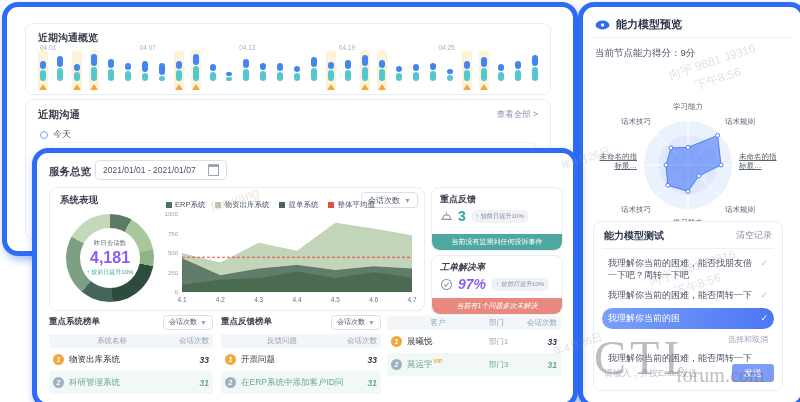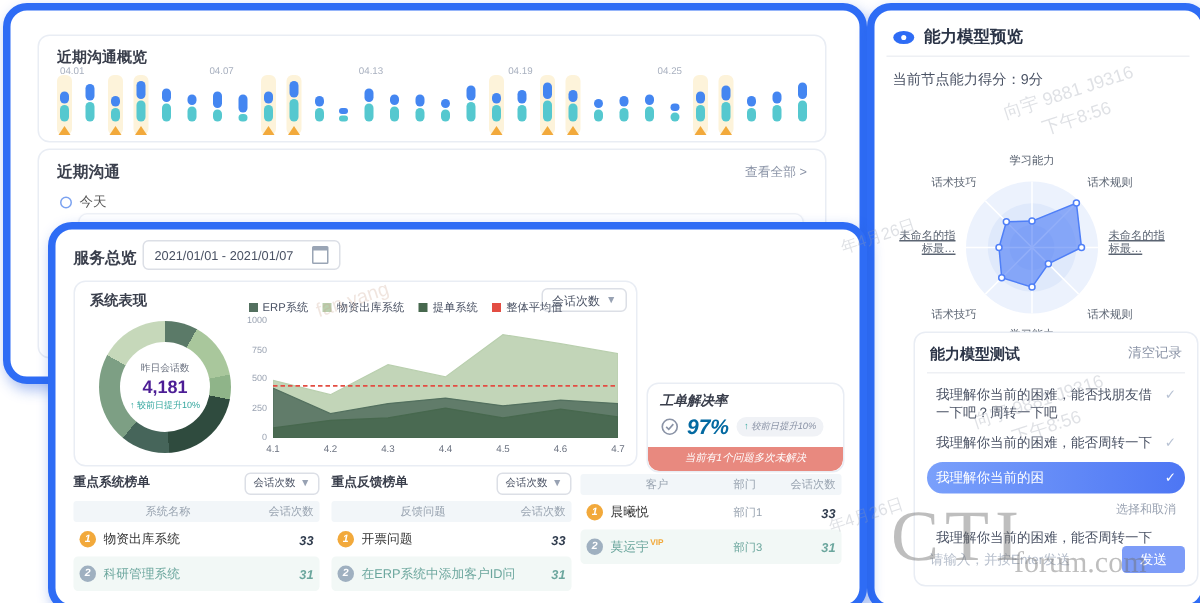--- a/index.html
+++ b/index.html
@@ -51,21 +51,21 @@
   #filter-bar{position:absolute;left:198px;top:7px;display:flex;gap:8px;}
   .caret{color:#98a2b3;font-size:7px;}
   
   #sys-card{left:12px;top:34px;width:374px;height:122px;}
   #sys-title{position:absolute;left:10px;top:6px;font-size:9.5px;}
   #sys-dd{position:absolute;right:6px;top:4px;height:16px;padding:0 6px;gap:4px;font-size:8px;cursor:pointer;}
   #donut{position:absolute;left:16px;top:26px;width:88px;height:88px;border-radius:50%;}
   #donut .hole{position:absolute;left:14px;top:14px;width:60px;height:60px;background:#fff;border-radius:50%;
         display:flex;flex-direction:column;align-items:center;justify-content:center;}
   #donut .dl{font-size:6.5px;color:#6b7280;}
-  #donut .dv{font-size:12px;font-weight:bold;color:#4c1d95;margin:1px 12px;}
+  #donut .dv{font-size:16px;font-weight:bold;color:#8b5cf6;margin:1px 12px;}
   #donut .dd{font-size:6px;color:#35a79f;}
   #area-legend{position:absolute;left:116px;top:12px;right:6px;display:flex;gap:10px;font-size:7.5px;color:#4a5264;}
   #area-legend .lg{display:flex;align-items:center;gap:3px;white-space:nowrap;}
   #area-legend i{width:6px;height:6px;display:inline-block;}
   #area-plot{position:absolute;left:132px;top:30px;right:12px;bottom:18px;}
   #area-y{position:absolute;left:114px;top:26px;width:16px;bottom:18px;}
   #area-y span{position:absolute;right:2px;font-size:6px;color:#9aa3b2;transform:translateY(-50%);}
   #area-x{position:absolute;left:132px;right:12px;bottom:4px;height:10px;}
   #area-x span{position:absolute;font-size:6.5px;color:#6b7280;transform:translateX(-50%);}
   
@@ -105,21 +105,21 @@
   .tog-lb{font-size:7px;color:#8a93a6;}
   
   #cap-head{position:absolute;left:12px;top:10px;display:flex;align-items:center;gap:6px;}
   #cap-head .t{font-size:11px;font-weight:bold;color:#2b3447;}
   #cap-div{position:absolute;left:8px;right:8px;top:30px;border-top:1px solid #eef0f4;}
   #cap-score{position:absolute;left:12px;top:40px;font-size:9.5px;color:#4a5264;}
   #radar-wrap{position:absolute;left:14px;top:82px;width:182px;height:126px;margin-top:13px;}
   #radar-wrap svg{position:absolute;left:21px;top:13px;}
   .rlb{position:absolute;font-size:7.5px;color:#5b6472;}
   .rlb.two{width:40px;line-height:1.25;text-decoration:underline;}
-  #test-card{left:26px;top:214px;width:188px;height:168px;text-decoration:underline;}
+  #test-card{left:10px;top:214px;width:188px;height:168px;text-decoration:underline;}
   #test-head{position:absolute;left:10px;right:10px;top:7px;display:flex;}
   #test-head .t{font-size:10px;font-weight:bold;color:#2b3447;}
   #test-clear{margin-left:auto;font-size:9px;color:#8a93a6;cursor:pointer;}
   #test-div{position:absolute;left:8px;right:8px;top:26px;border-top:1px solid #eef0f4;}
   #msg-list{position:absolute;left:8px;right:8px;top:31px;}
   .msg{display:flex;align-items:flex-start;padding:4px 6px;font-size:9px;color:#4a5264;line-height:1.35;cursor:pointer;}
   .msg .mt{flex:1;}
   .msg .chk{width:12px;text-align:right;color:#b9c3d4;font-size:9px;}
   .msg.sel{background:linear-gradient(90deg,#7aa0fb,#4d76f4);color:#fff;border-radius:13px;margin:3px 0;}
   .msg.sel .chk{color:#fff;}
@@ -359,29 +359,42 @@
           <span style="left: 0%;">4.1</span>
           <span style="left: 16.6667%;">4.2</span>
           <span style="left: 33.3333%;">4.3</span>
           <span style="left: 50%;">4.4</span>
           <span style="left: 66.6667%;">4.5</span>
           <span style="left: 83.3333%;">4.6</span>
           <span style="left: 100%;">4.7</span>
         </div>
     </div>
 
+    <div id="fb-card" class="card">
+      <div class="st-title">重点反馈</div>
+      <div class="st-row">
+        <svg width="13" height="13" viewBox="0 0 12 12">
+          <path d="M2.5 8a3.5 3.5 0 0 1 7 0" fill="none" stroke="#8a93a6" stroke-width="1"></path>
+          <line x1="1.2" y1="8.6" x2="10.8" y2="8.6" stroke="#8a93a6" stroke-width="1.2"></line>
+          <line x1="6" y1="2" x2="6" y2="3.4" stroke="#8a93a6" stroke-width="1"></line>
+        </svg>
+        <span class="st-val" style="color:#2ba8a1">3</span>
+        <span class="pill"><span class="up">↑</span> <span>较前日提升10%</span></span>
+      </div>
+      <div class="banner teal">当前没有监测到任何投诉事件</div>
+    </div>
 
     <div id="tk-card" class="card">
       <div class="st-title">工单解决率</div>
       <div class="st-row">
         <svg width="13" height="13" viewBox="0 0 12 12">
           <circle cx="6" cy="6" r="4.6" fill="none" stroke="#8a93a6" stroke-width="1"></circle>
           <polyline points="3.8,6.1 5.4,7.6 8.2,4.4" fill="none" stroke="#8a93a6" stroke-width="1"></polyline>
         </svg>
-        <span class="st-val" style="color:#0369a1">97%</span>
+        <span class="st-val" style="color:#8b5cf6">97%</span>
         <span class="pill"><span class="up">↑</span> <span>较前日提升10%</span></span>
       </div>
       <div class="banner red">当前有1个问题多次未解决</div>
     </div>
 
     <div id="rk0" class="rk">
         <div class="t-head">
           <span class="t-title">重点系统榜单</span>
           <span class="t-dd box">
             <span>会话次数</span>

